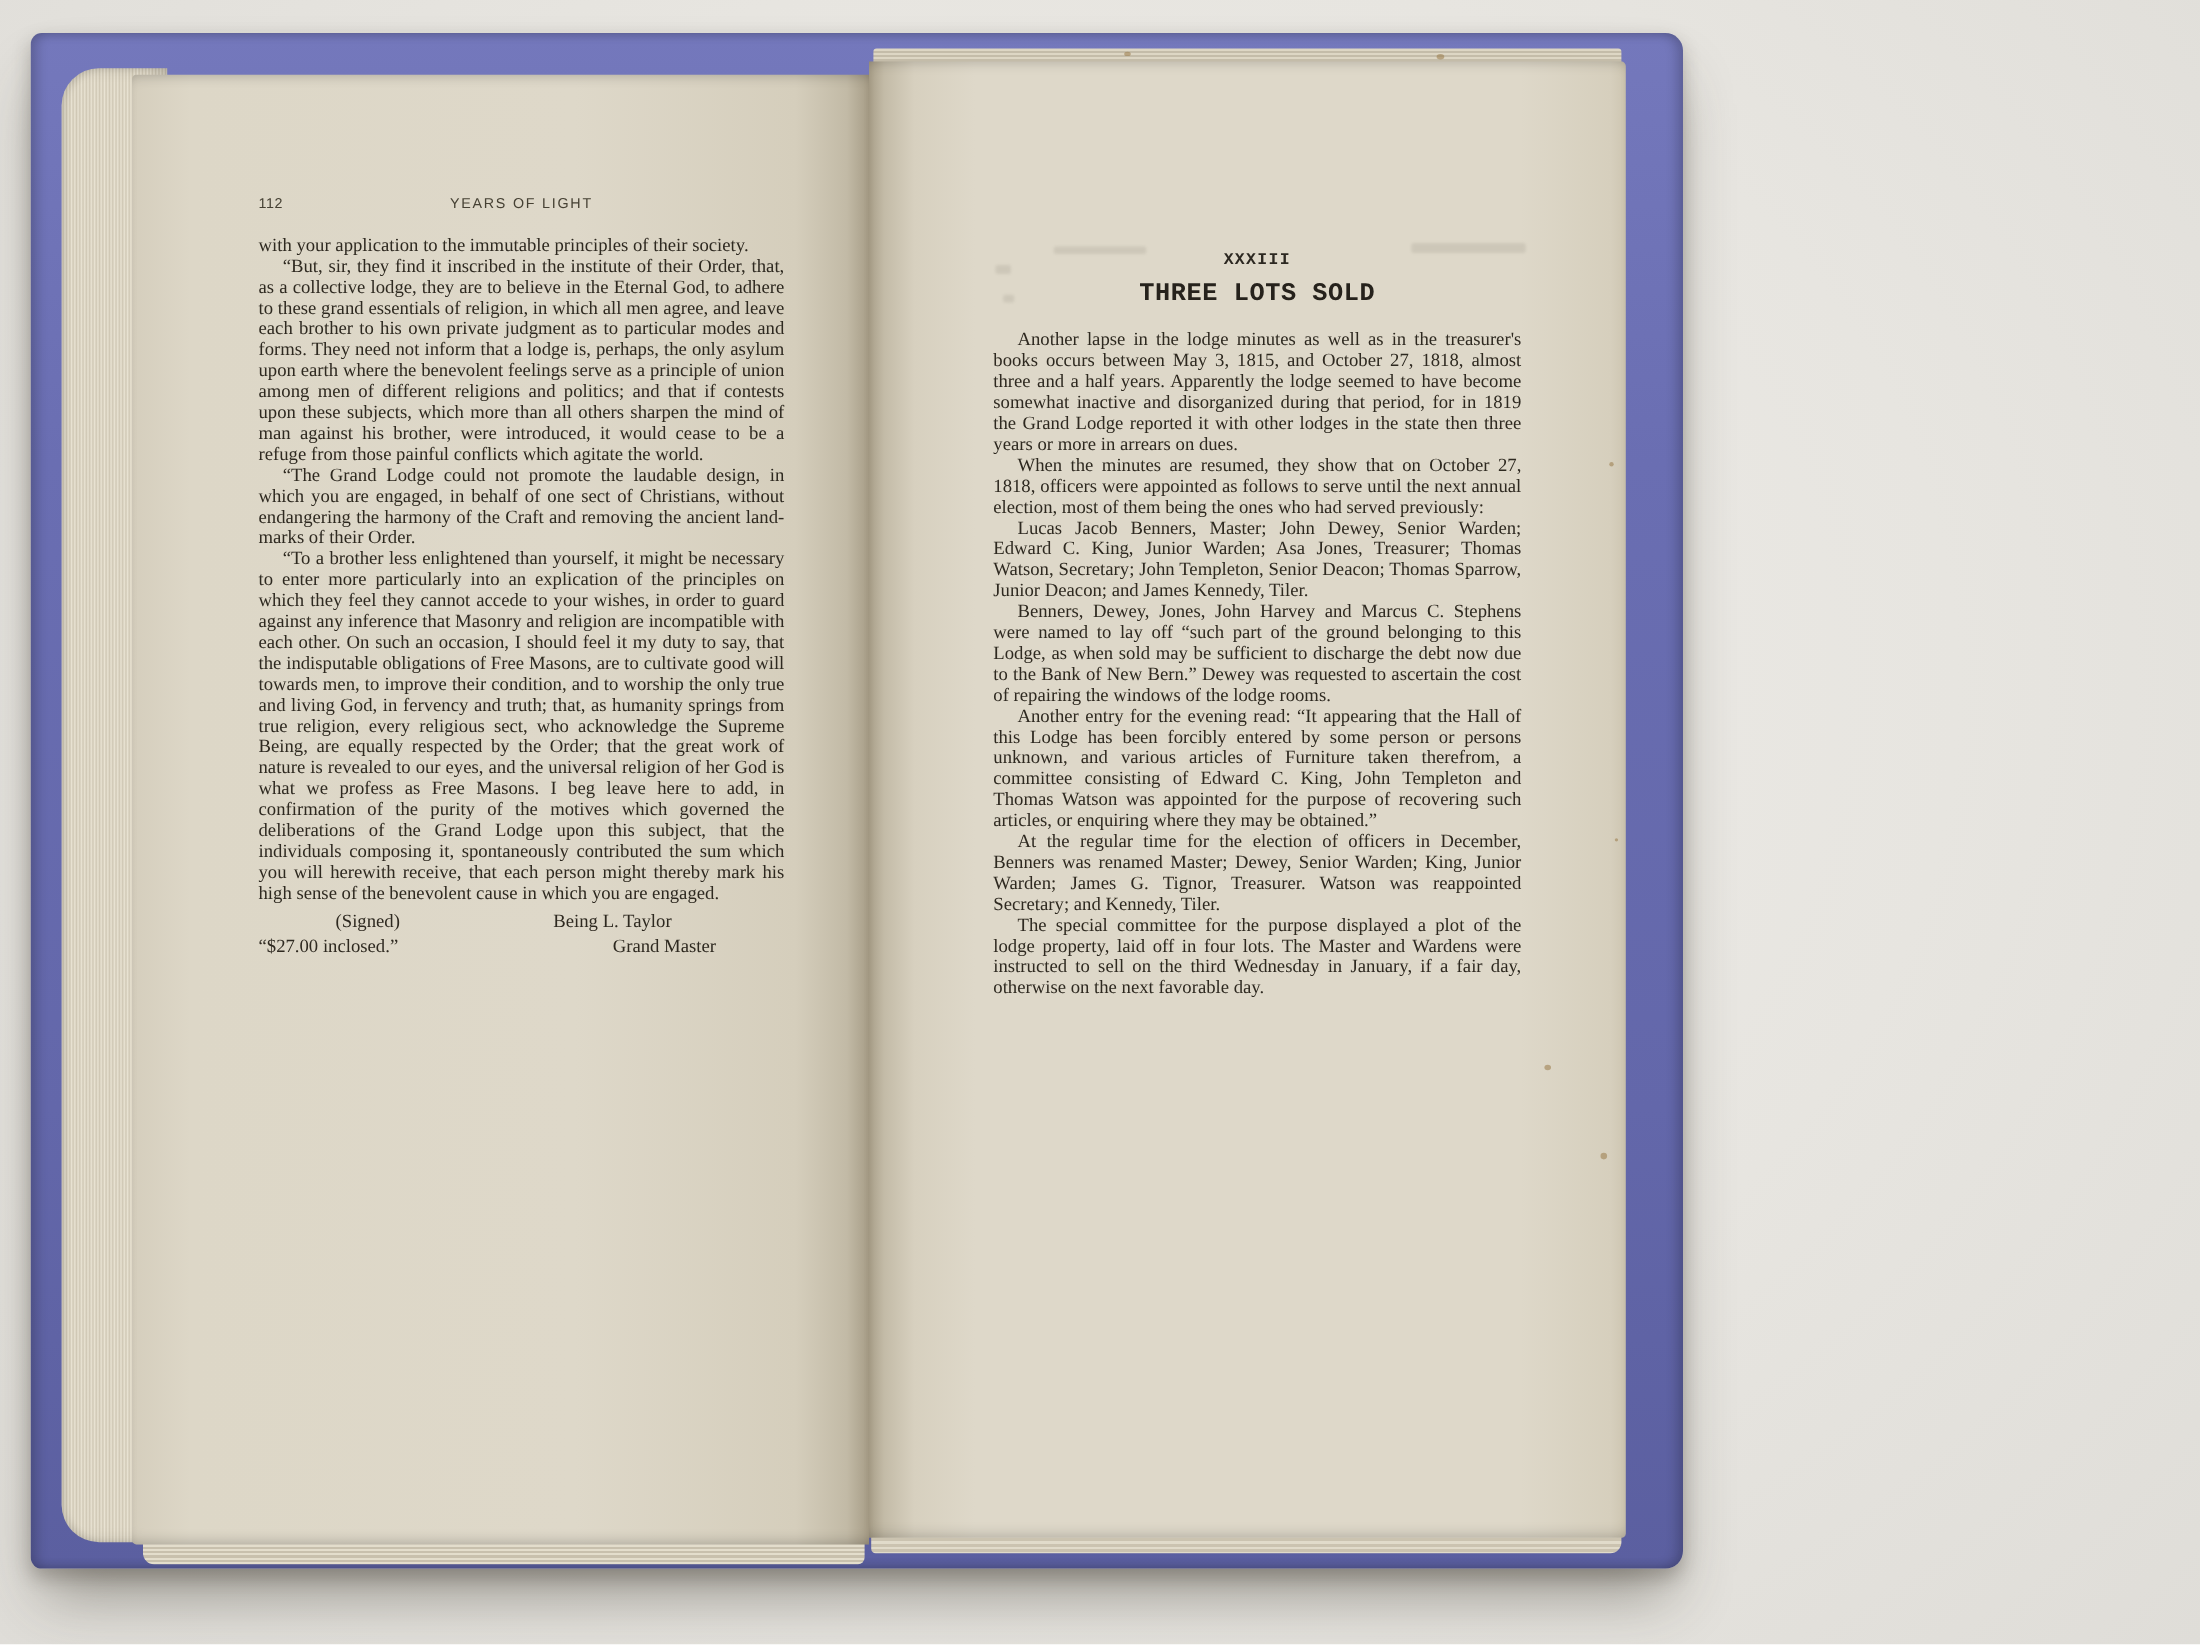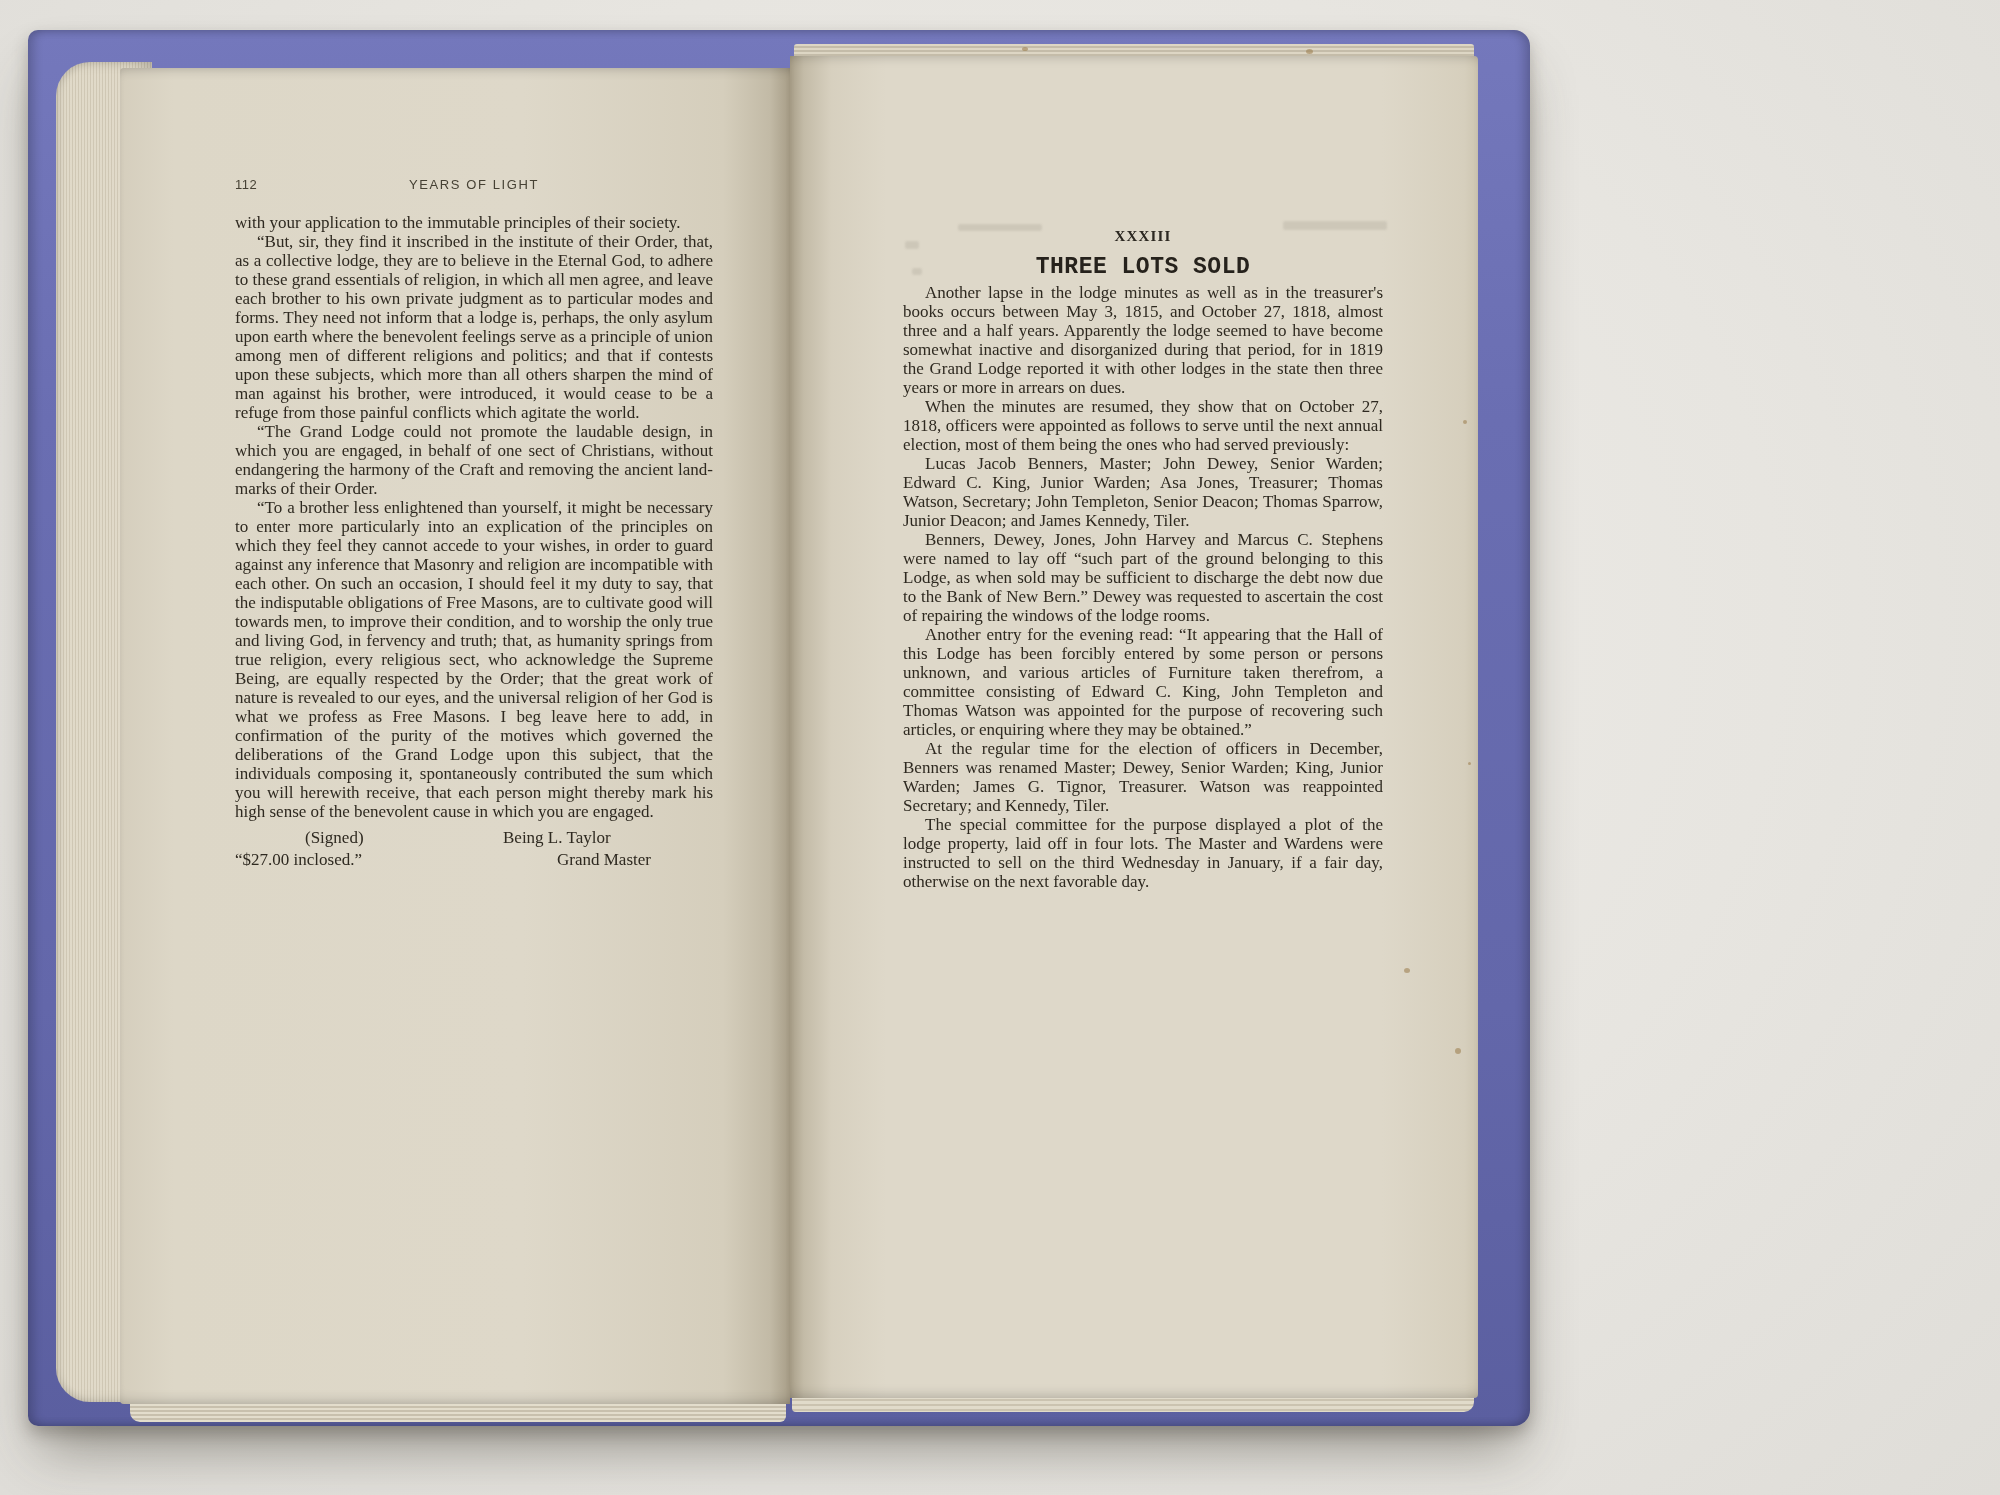--- a/index.html
+++ b/index.html
@@ -111,36 +111,36 @@
   .sig-title  { position: absolute; left: 322px; }
 
   
   .right-block {
     position: absolute;
     left: 113px; top: 172px;
     width: 480px;
   }
   .chapter-number {
     text-align: center;
-    font-family: Liberation Serif, serif;
+    font-family: Liberation Mono, monospace;
     font-weight: bold;
     font-size: 15px;
     letter-spacing: 1.2px;
     color: #2c2821;
   }
   .chapter-title {
     text-align: center;
     font-family: Liberation Mono, monospace;
     font-weight: bold;
     font-size: 23px;
     letter-spacing: 0.5px;
     color: #26221c;
     margin-top: 9px;
   }
-  .right-block .body-text { margin-top: 3px; }
+  .right-block .body-text { margin-top: 19px; }
 
   
   .ghost {
     position: absolute;
     background: #5a5448;
     opacity: 0.12;
     filter: blur(1.3px);
     border-radius: 2px;
   }
   .g1 { left: 958px;  top: 224px; width: 84px;  height: 7px; }

